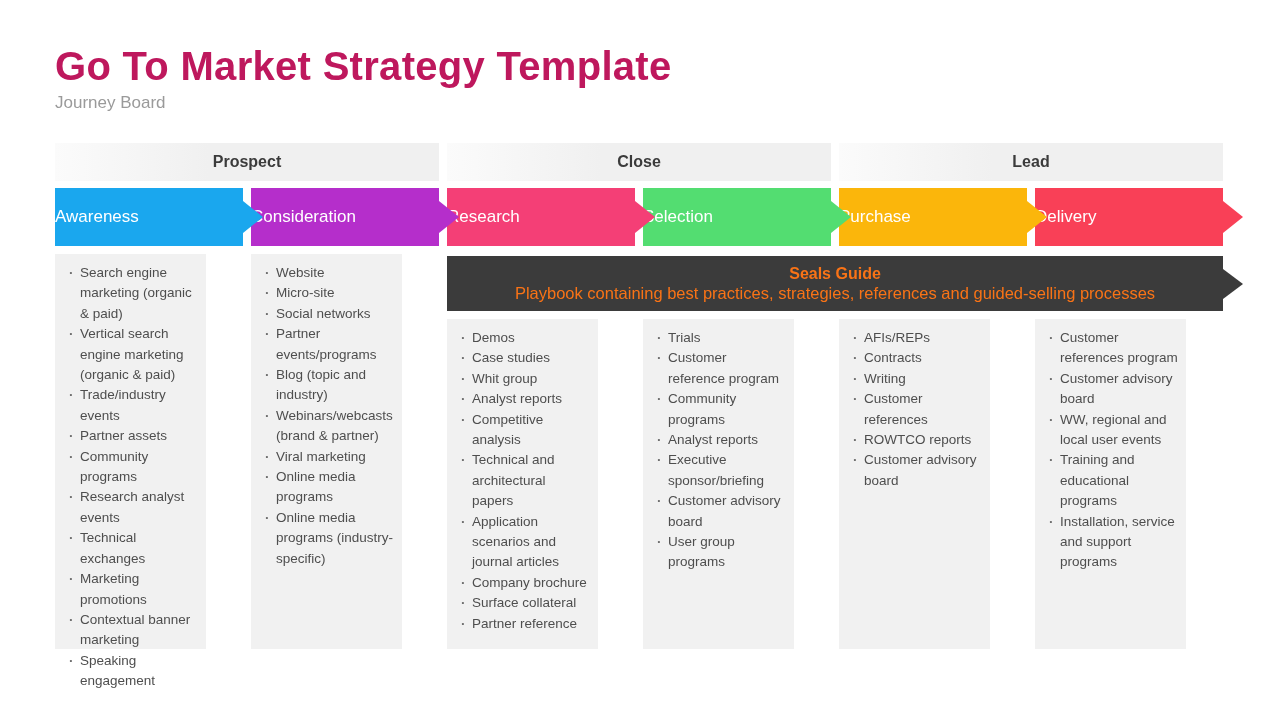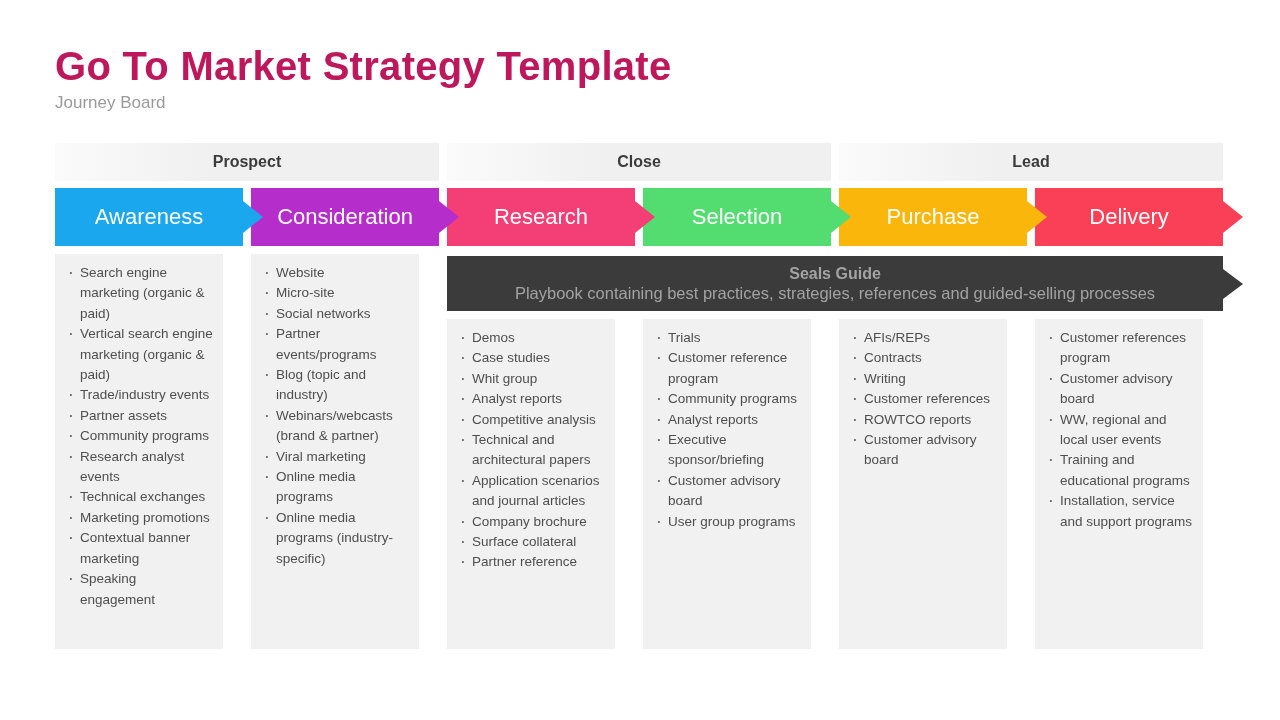--- a/index.html
+++ b/index.html
@@ -23,51 +23,51 @@
   .phase-row { display:flex; gap:8px; height:38px; }
   .phase {
     flex:1; display:flex; align-items:center; justify-content:center;
     font-size:16px; font-weight:bold; color:#3b3b3b;
     background:linear-gradient(90deg,#fbfbfb 0%, #f0f0f0 40%, #f0f0f0 100%);
   }
 
   
   .banner-row { display:flex; gap:8px; height:58px; margin-top:7px; }
   .banner {
-    width:188px; position:relative; display:flex; align-items:center; justify-content:center;
-    color:#ffffff; font-size:22px; background:var(--c,#888);
+    width:188px; position:relative; display:flex; align-items:center; 
+    color:#ffffff; font-size:17px; background:var(--c,#888);
   }
   .banner::after {
     content:""; position:absolute; right:-20px; top:50%; transform:translateY(-50%);
     width:0; height:0;
     border-left:20px solid var(--c,#888);
     border-top:16px solid transparent; border-bottom:16px solid transparent;
   }
 
   
   .content-row { position:relative; margin-top:8px; height:395px; }
   .col {
-    position:absolute; top:0; bottom:0; width:168px;
+    position:absolute; top:0; bottom:0; width:151px;
     background:#f1f1f1;
   }
   .col.short { top:65px; }
   ul.items { list-style:none; padding:9px 8px 8px 13px; }
   ul.items li {
     position:relative; padding-left:12px;
     font-size:13.5px; line-height:20.4px; color:#4e4e4e;
   }
   ul.items li::before {
     content:"\00B7"; position:absolute; left:1px; top:0;
     color:#6e6e6e; font-weight:bold;
   }
 
   
   .seals {
     position:absolute; left:392px; top:2px; width:776px; height:55px;
-    background:var(--c,#3b3b3b); color:#a3a3a3; text-align:center;
+    background:var(--c,#3b3b3b); color:#f97316; text-align:center;
     display:flex; flex-direction:column; justify-content:center; gap:1px;
   }
   .seals::after {
     content:""; position:absolute; right:-20px; top:50%; transform:translateY(-50%);
     width:0; height:0;
     border-left:20px solid var(--c,#3b3b3b);
     border-top:15px solid transparent; border-bottom:15px solid transparent;
   }
   .seals-title { font-size:16px; font-weight:bold; }
   .seals-desc  { font-size:16.5px; }

